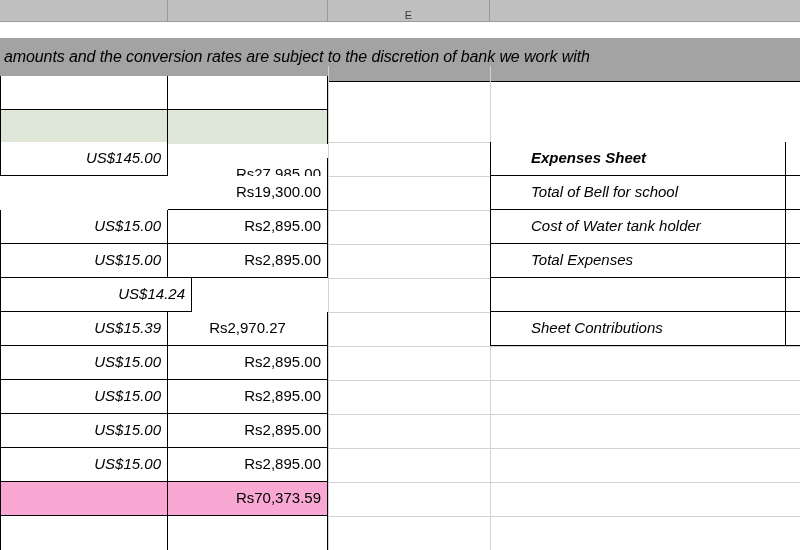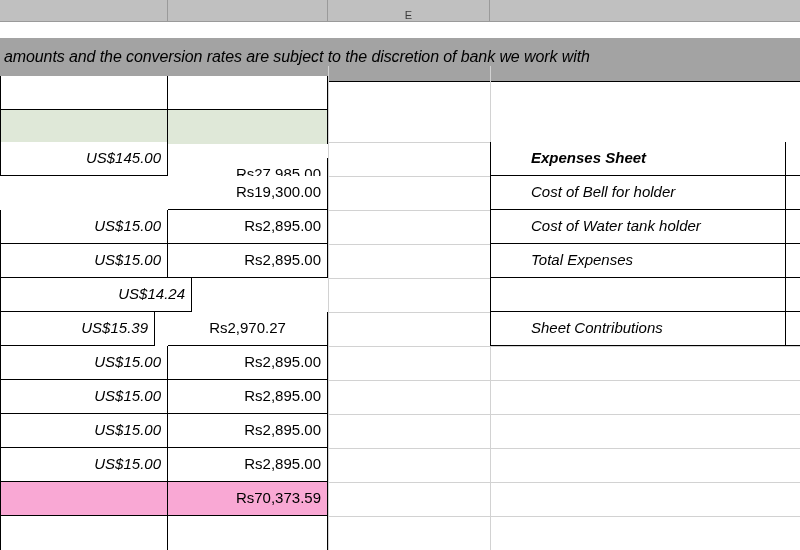--- a/index.html
+++ b/index.html
@@ -128,21 +128,21 @@
   <div class="cell num" style="left:168px;top:176px;width:160px;">Rs19,300.00</div>
 
   <div class="cell left-edge num" style="left:0px;top:210px;width:168px;">US$15.00</div>
   <div class="cell num" style="left:168px;top:210px;width:160px;">Rs2,895.00</div>
 
   <div class="cell left-edge num" style="left:0px;top:244px;width:168px;">US$15.00</div>
   <div class="cell num" style="left:168px;top:244px;width:160px;">Rs2,895.00</div>
 
   <div class="cell left-edge num" style="left:0px;top:278px;width:192px;">US$14.24</div>
 
-  <div class="cell left-edge num" style="left:0px;top:312px;width:155px;">US$15.39</div>
+  <div class="cell left-edge num" style="left:0px;top:312px;width:168px;">US$15.39</div>
   <div class="cell num" style="left:168px;top:312px;width:160px;text-align:center;">Rs2,970.27</div>
 
   <div class="cell left-edge num" style="left:0px;top:346px;width:168px;">US$15.00</div>
   <div class="cell num" style="left:168px;top:346px;width:160px;">Rs2,895.00</div>
 
   <div class="cell left-edge num" style="left:0px;top:380px;width:168px;">US$15.00</div>
   <div class="cell num" style="left:168px;top:380px;width:160px;">Rs2,895.00</div>
 
   <div class="cell left-edge num" style="left:0px;top:414px;width:168px;">US$15.00</div>
   <div class="cell num" style="left:168px;top:414px;width:160px;">Rs2,895.00</div>
@@ -165,21 +165,21 @@
   <div class="hline-light" style="left:328px;top:278px;width:472px;"></div>
   <div class="hline-light" style="left:328px;top:312px;width:472px;"></div>
   <div class="hline-light" style="left:328px;top:346px;width:472px;"></div>
   <div class="hline-light" style="left:328px;top:380px;width:472px;"></div>
   <div class="hline-light" style="left:328px;top:414px;width:472px;"></div>
   <div class="hline-light" style="left:328px;top:448px;width:472px;"></div>
   <div class="hline-light" style="left:328px;top:482px;width:472px;"></div>
   <div class="hline-light" style="left:328px;top:516px;width:472px;"></div>
 
   <div class="cell left-edge txt bold" style="left:490px;top:142px;width:296px;">Expenses Sheet</div>
-  <div class="cell left-edge txt" style="left:490px;top:176px;width:296px;">Cost of Bell for holder</div>
+  <div class="cell left-edge txt" style="left:490px;top:176px;width:296px;">Total of Bell for school</div>
   <div class="cell left-edge txt" style="left:490px;top:244px;width:296px;">Total Expenses</div>
   <div class="cell left-edge txt" style="left:490px;top:210px;width:296px;">Cost of Water tank holder</div>
   <div class="cell left-edge txt" style="left:490px;top:278px;width:296px;"></div>
   <div class="cell left-edge txt" style="left:490px;top:312px;width:296px;">Sheet Contributions</div>
 
   <div class="cell" style="left:786px;top:142px;width:14px;border-right:none;"></div>
   <div class="cell" style="left:786px;top:176px;width:14px;border-right:none;"></div>
   <div class="cell" style="left:786px;top:210px;width:14px;border-right:none;"></div>
   <div class="cell" style="left:786px;top:244px;width:14px;border-right:none;"></div>
   <div class="cell" style="left:786px;top:278px;width:14px;border-right:none;"></div>

